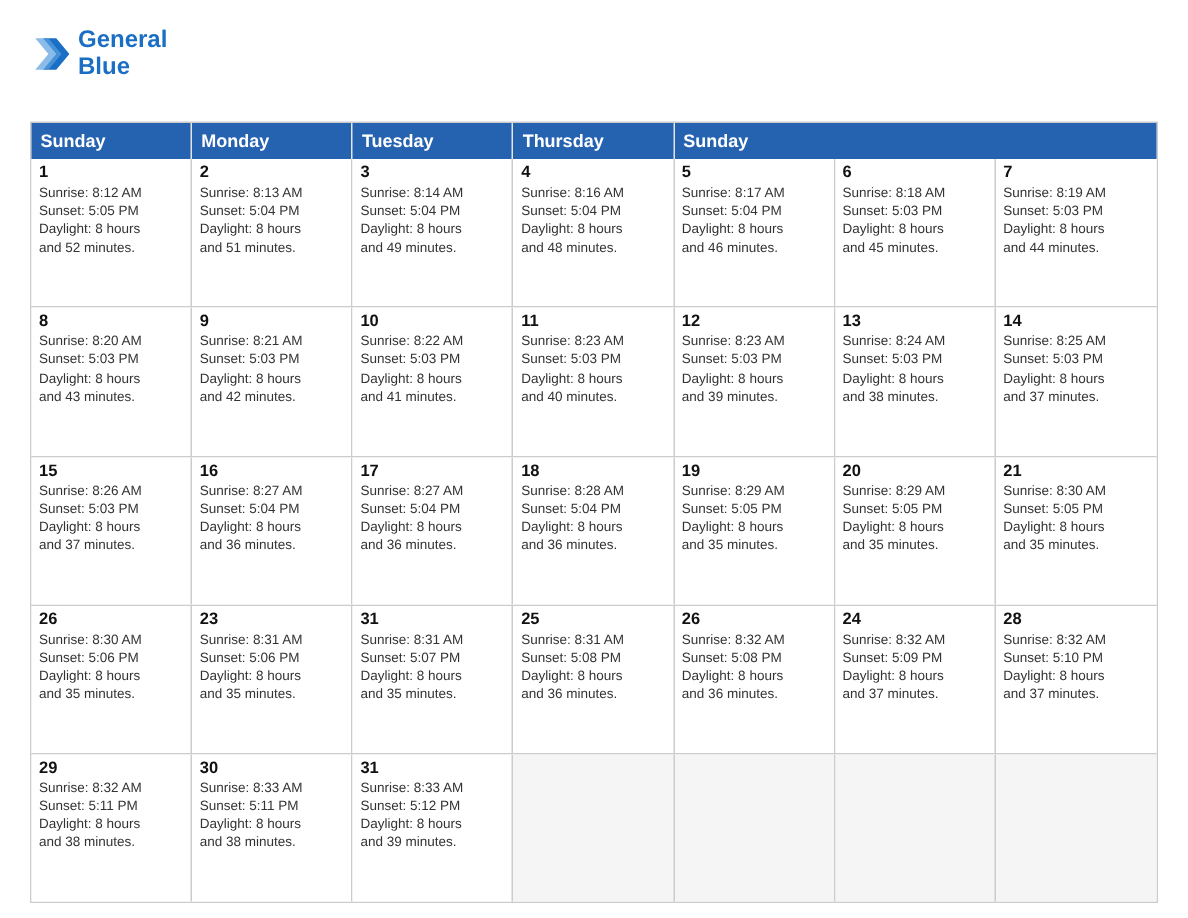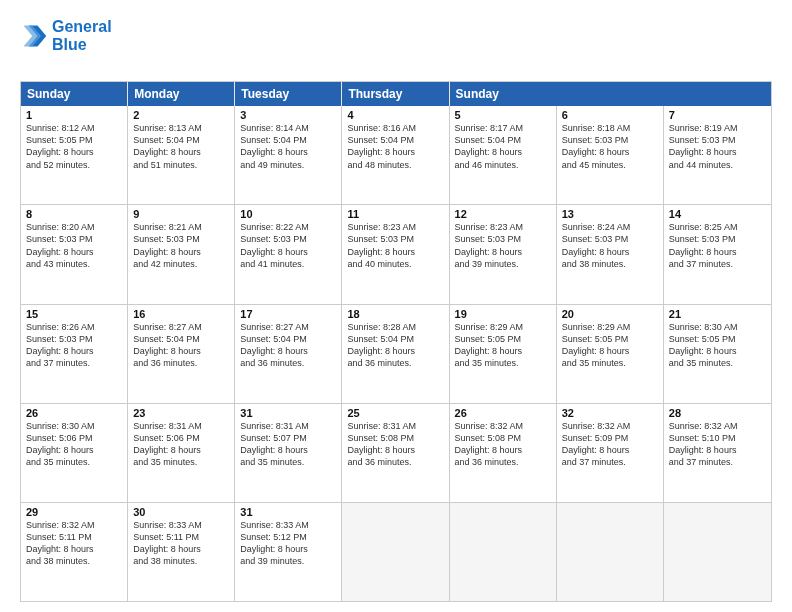--- a/index.html
+++ b/index.html
@@ -235,21 +235,21 @@
           </div>
           <div class="cal-cell">
             <span class="day-num">25</span>
             <div class="cell-text">Sunrise: 8:31 AM<br>Sunset: 5:08 PM<br>Daylight: 8 hours<br>and 36 minutes.</div>
           </div>
           <div class="cal-cell">
             <span class="day-num">26</span>
             <div class="cell-text">Sunrise: 8:32 AM<br>Sunset: 5:08 PM<br>Daylight: 8 hours<br>and 36 minutes.</div>
           </div>
           <div class="cal-cell">
-            <span class="day-num">32</span>
+            <span class="day-num">24</span>
             <div class="cell-text">Sunrise: 8:32 AM<br>Sunset: 5:09 PM<br>Daylight: 8 hours<br>and 37 minutes.</div>
           </div>
           <div class="cal-cell">
             <span class="day-num">28</span>
             <div class="cell-text">Sunrise: 8:32 AM<br>Sunset: 5:10 PM<br>Daylight: 8 hours<br>and 37 minutes.</div>
           </div>
         </div>
         <div class="cal-row">
           <div class="cal-cell">
             <span class="day-num">29</span>

